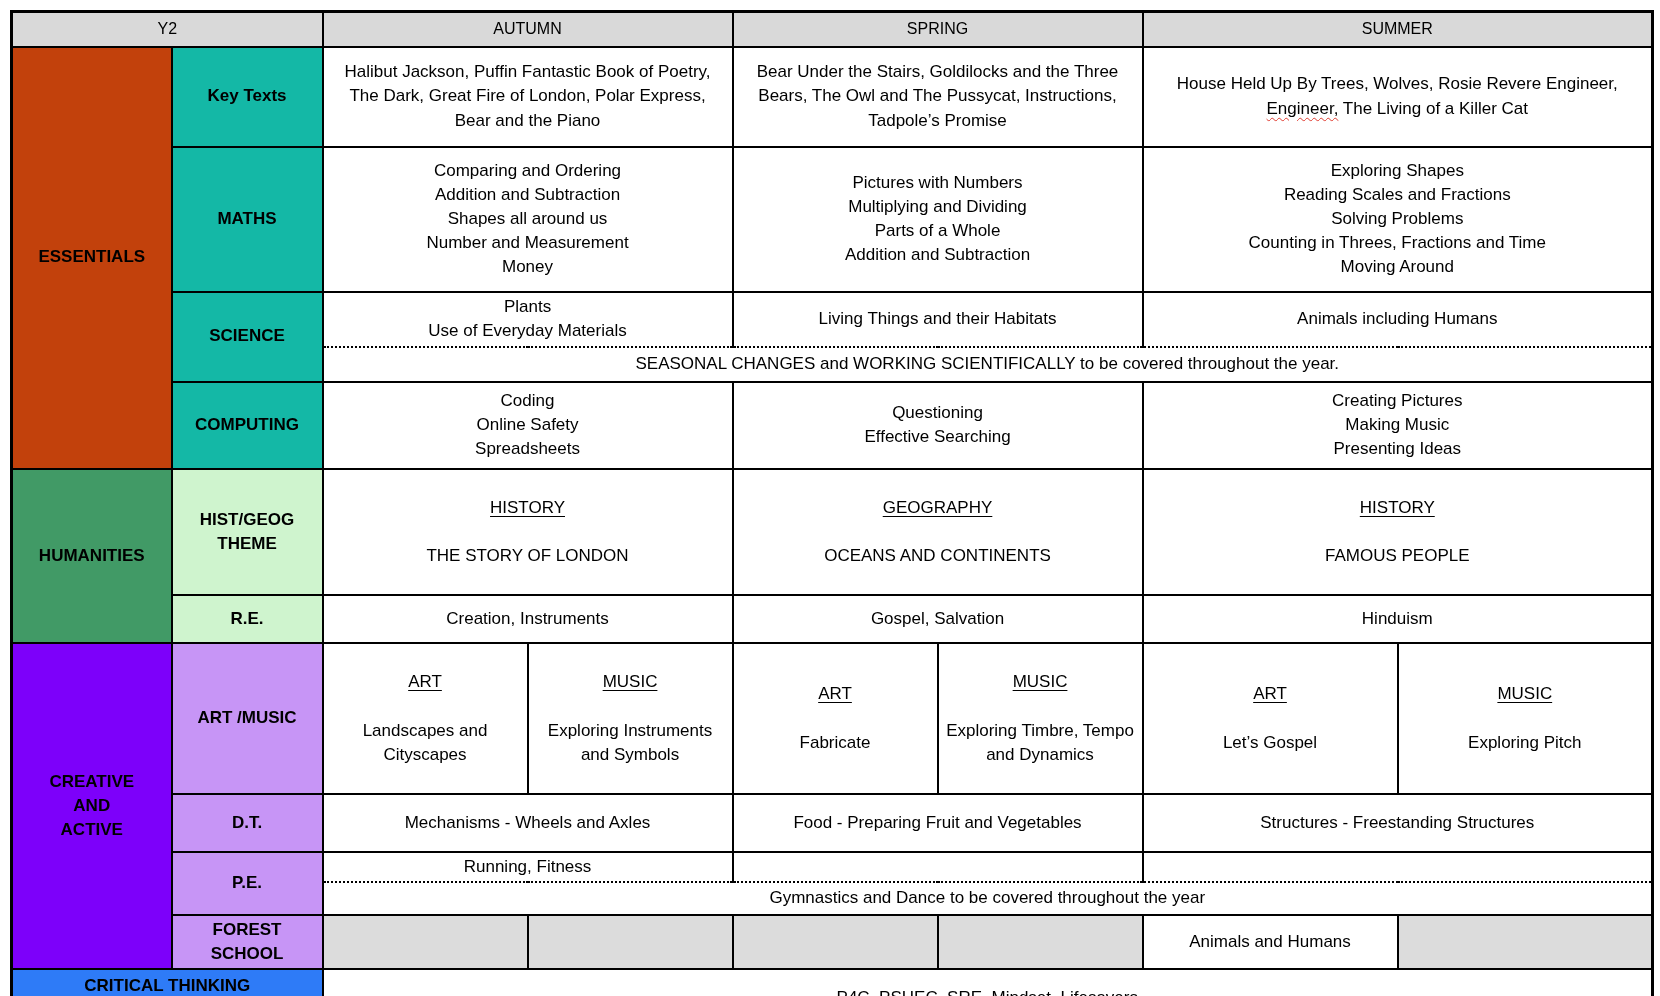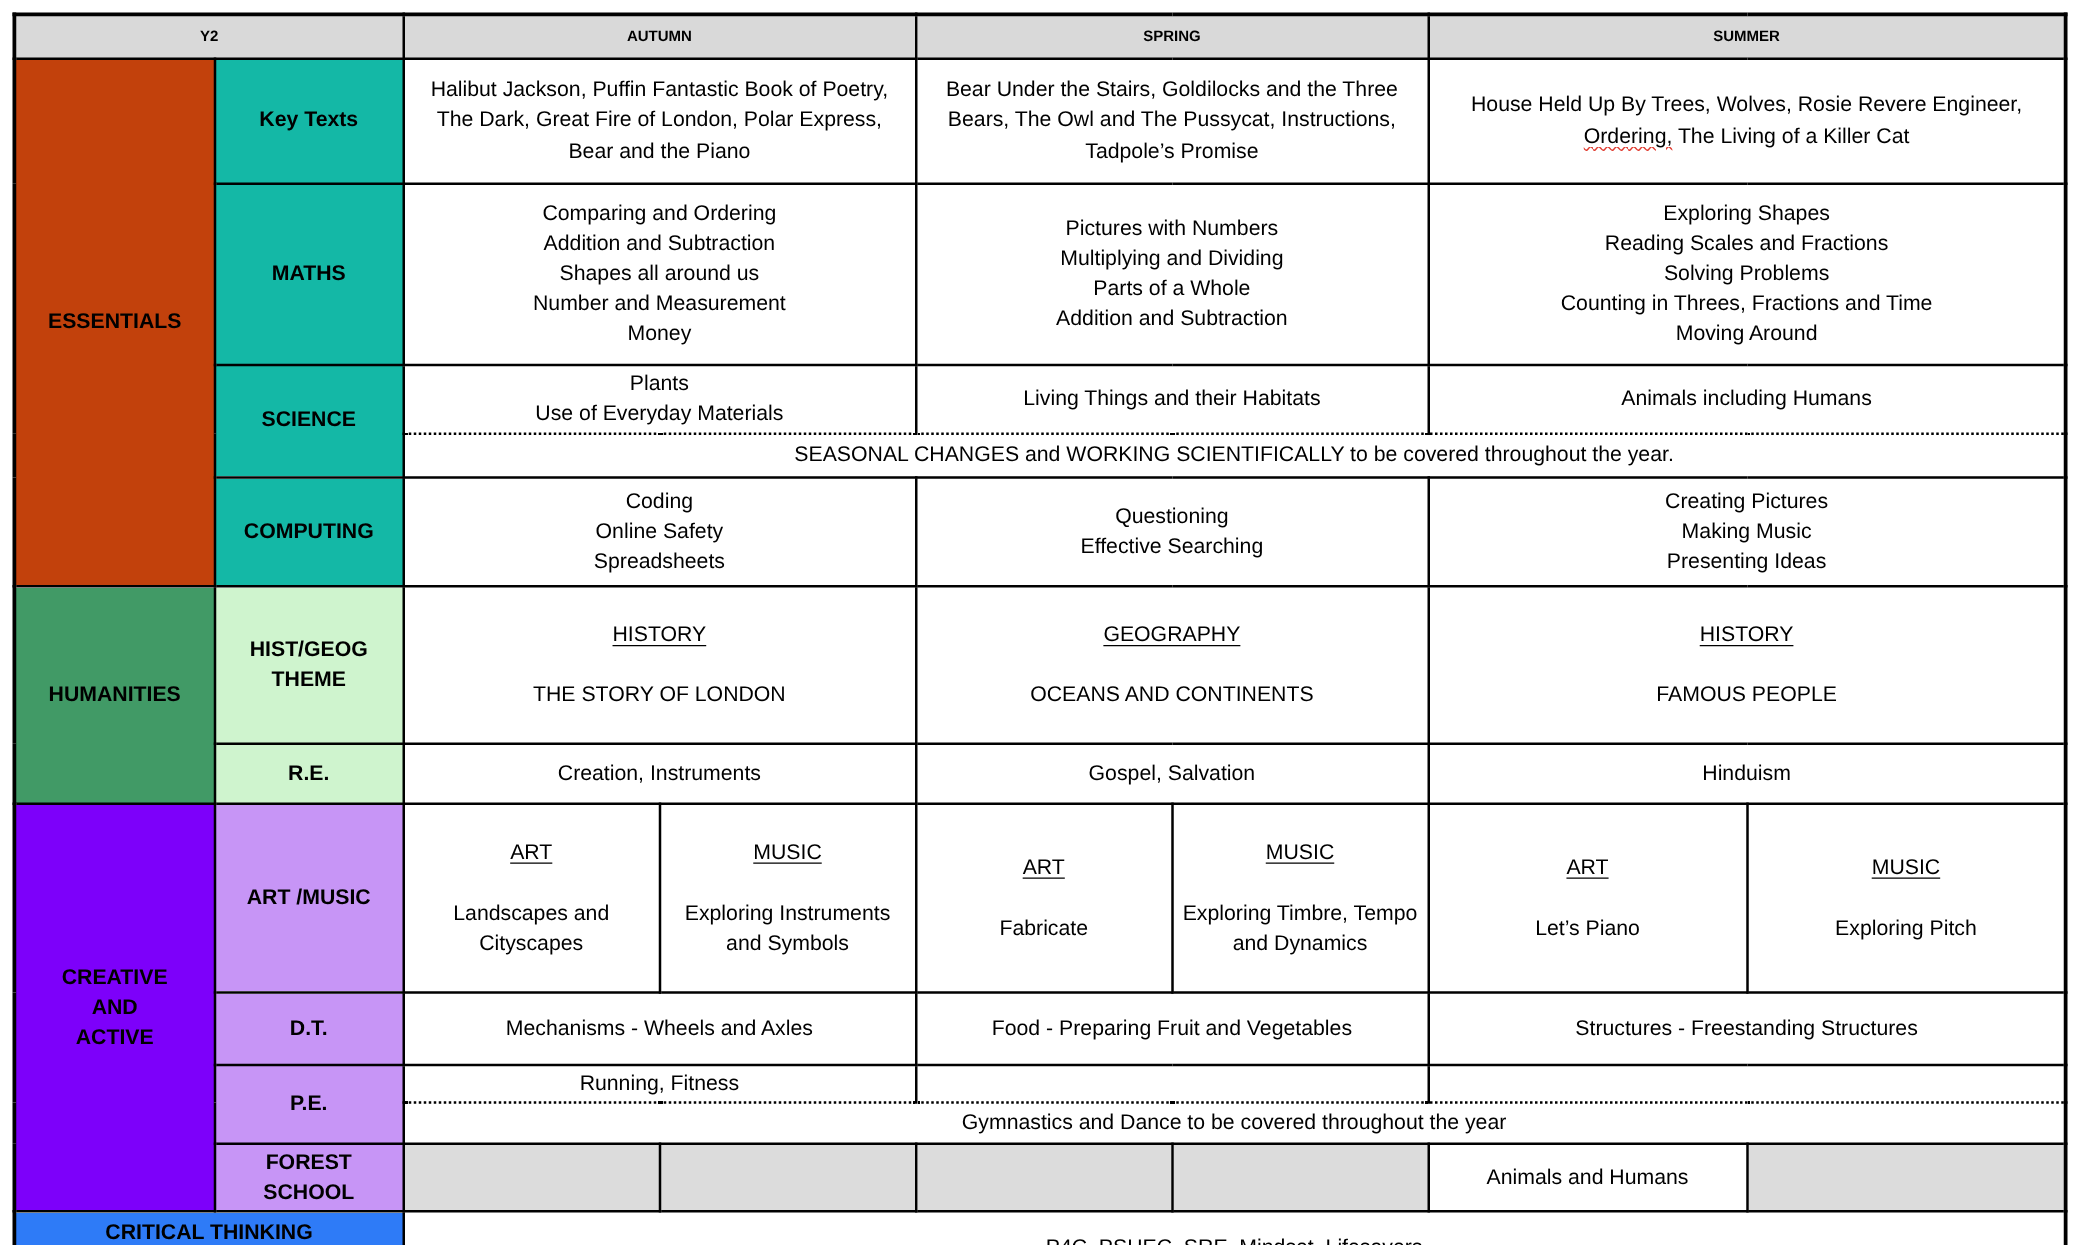--- a/index.html
+++ b/index.html
@@ -22,22 +22,22 @@
     text-align: center;
     vertical-align: middle;
     padding: 2px 6px;
     font-size: 17px;
     line-height: 1.42;
     white-space: pre-line;
     overflow: hidden;
   }
   th {
     background: #D9D9D9;
-    font-weight: bold;
-    font-size: 12px;
+    font-weight: normal;
+    font-size: 16px;
   }
   .lbl { font-weight: bold; }
   .bg-orange { background: #c2410c; }
   .bg-peach  { background: #14b8a6; }
   .bg-green  { background: #419A66; }
   .bg-lgreen { background: #CFF4CE; }
   .bg-purple { background: #7D00FA; }
   .bg-lilac  { background: #C795F6; }
   .bg-blue   { background: #2E7BF7; }
   .bg-gray   { background: #DCDCDC; }
@@ -70,21 +70,21 @@
     <th colspan="2">AUTUMN</th>
     <th colspan="2">SPRING</th>
     <th colspan="2">SUMMER</th>
   </tr>
 
   <tr style="height:100px">
     <td rowspan="5" class="bg-orange lbl">ESSENTIALS</td>
     <td class="bg-peach lbl">Key Texts</td>
     <td colspan="2">Halibut Jackson, Puffin Fantastic Book of Poetry, The Dark, Great Fire of London, Polar Express, Bear and the Piano</td>
     <td colspan="2">Bear Under the Stairs, Goldilocks and the Three Bears, The Owl and The Pussycat, Instructions, Tadpole’s Promise</td>
-    <td colspan="2"><span>House Held Up By Trees, Wolves, Rosie Revere Engineer, </span><span class="sq">Ordering,</span><span> The Living of a Killer Cat</span></td>
+    <td colspan="2"><span>House Held Up By Trees, Wolves, Rosie Revere Engineer, </span><span class="sq">Engineer,</span><span> The Living of a Killer Cat</span></td>
   </tr>
 
   <tr style="height:145px">
     <td class="bg-peach lbl">MATHS</td>
     <td colspan="2">Comparing and Ordering
 Addition and Subtraction
 Shapes all around us
 Number and Measurement
 Money</td>
     <td colspan="2">Pictures with Numbers
@@ -163,21 +163,21 @@
     <td>
       <span class="u blk">ART</span>
       <span class="blk">Fabricate</span>
     </td>
     <td>
       <span class="u blk">MUSIC</span>
       <span class="blk">Exploring Timbre, Tempo and Dynamics</span>
     </td>
     <td>
       <span class="u blk">ART</span>
-      <span class="blk">Let’s Piano</span>
+      <span class="blk">Let’s Gospel</span>
     </td>
     <td>
       <span class="u blk">MUSIC</span>
       <span class="blk">Exploring Pitch</span>
     </td>
   </tr>
 
   <tr style="height:58px">
     <td class="bg-lilac lbl">D.T.</td>
     <td colspan="2">Mechanisms - Wheels and Axles</td>

